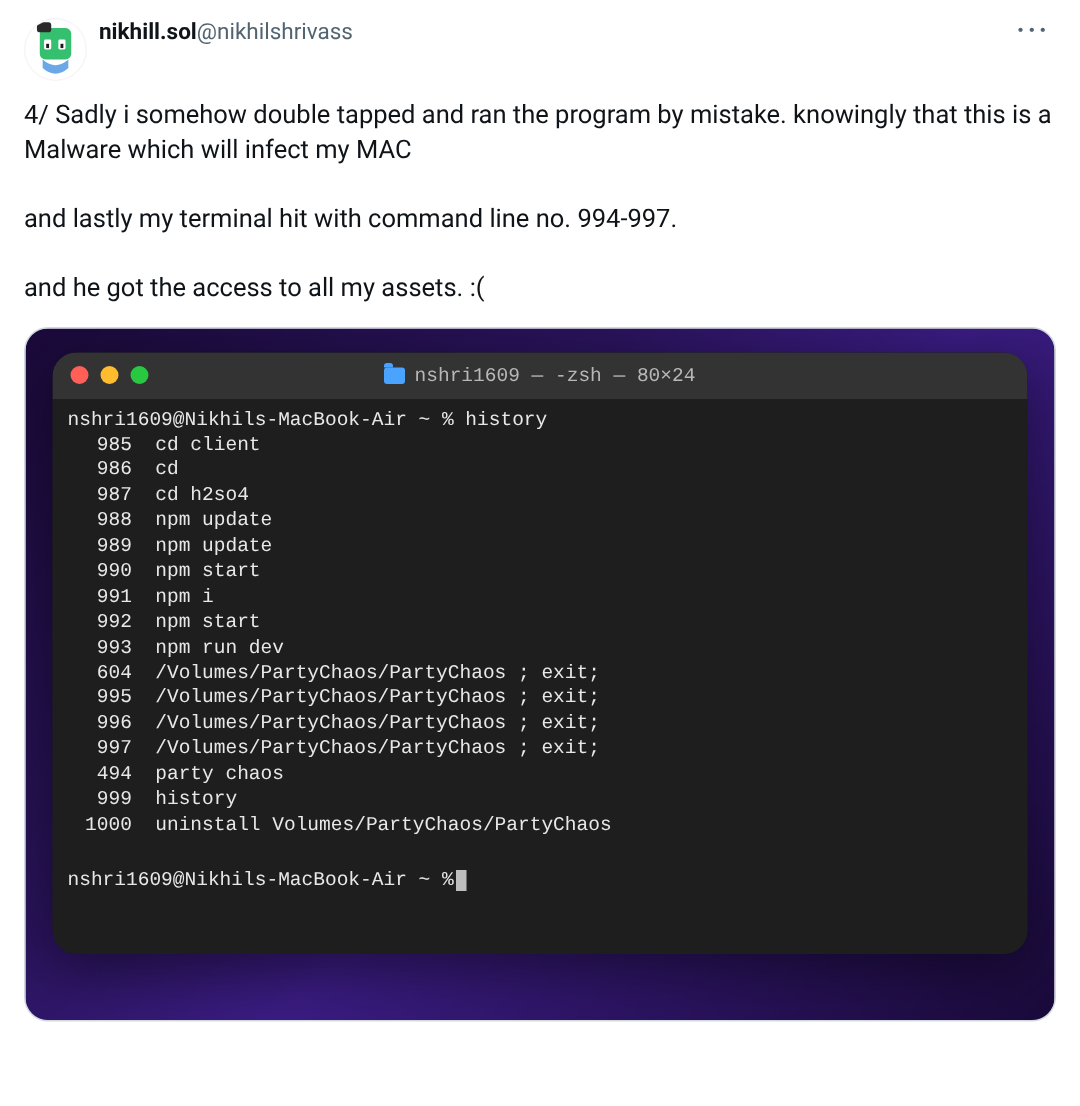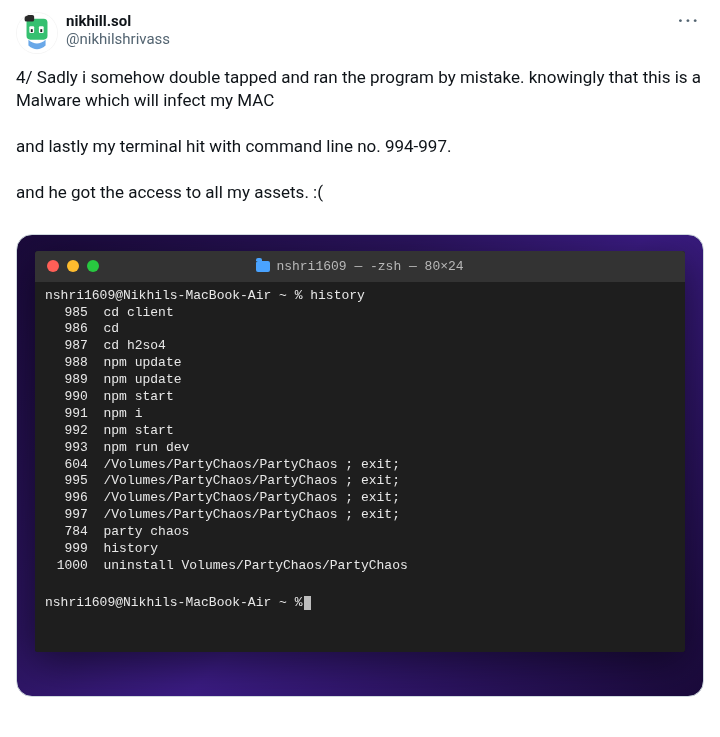--- a/index.html
+++ b/index.html
@@ -24,21 +24,21 @@
       flex-shrink: 0;
       display: flex;
       align-items: center;
       justify-content: center;
       overflow: hidden;
       border: 1px solid rgba(0,0,0,0.04);
     }
     .avatar svg { width: 42px; height: 42px; }
     .name-block {
       display: flex;
-      flex-direction: column;
+      flex-direction: row;
       line-height: 1.2;
       flex-grow: 1;
     }
     .display-name {
       font-weight: 700;
       font-size: 15px;
       color: #0f1419;
     }
     .handle {
       font-size: 15px;
@@ -51,32 +51,32 @@
       padding: 0 4px;
       cursor: pointer;
       line-height: 1;
       font-weight: 700;
     }
     .tweet-body {
       font-size: 17px;
       line-height: 1.35;
       color: #0f1419;
       white-space: pre-wrap;
-      margin-bottom: 30px;
+      margin-bottom: 14px;
     }
     .image-wrap {
       border: 1px solid #cfd9de;
       border-radius: 16px;
       overflow: hidden;
       background: linear-gradient(135deg, #1a0a3a 0%, #2b145e 35%, #3b1c83 55%, #1a0a3a 100%);
       padding: 16px 18px 44px 18px;
     }
     .terminal-window {
       background: #1e1e1e;
-      border-radius: 3px;
+      border-radius: 16px;
       box-shadow: 0 10px 40px rgba(0,0,0,0.5);
       overflow: hidden;
     }
     .titlebar {
       display: flex;
       align-items: center;
       padding: 8px 12px;
       background: #333333;
       position: relative;
     }
@@ -206,21 +206,21 @@
           <div class="term-line hist-row"><span class="hist-num">988</span><span>npm update</span></div>
           <div class="term-line hist-row"><span class="hist-num">989</span><span>npm update</span></div>
           <div class="term-line hist-row"><span class="hist-num">990</span><span>npm start</span></div>
           <div class="term-line hist-row"><span class="hist-num">991</span><span>npm i</span></div>
           <div class="term-line hist-row"><span class="hist-num">992</span><span>npm start</span></div>
           <div class="term-line hist-row"><span class="hist-num">993</span><span>npm run dev</span></div>
           <div class="term-line hist-row"><span class="hist-num">604</span><span>/Volumes/PartyChaos/PartyChaos ; exit;</span></div>
           <div class="term-line hist-row"><span class="hist-num">995</span><span>/Volumes/PartyChaos/PartyChaos ; exit;</span></div>
           <div class="term-line hist-row"><span class="hist-num">996</span><span>/Volumes/PartyChaos/PartyChaos ; exit;</span></div>
           <div class="term-line hist-row"><span class="hist-num">997</span><span>/Volumes/PartyChaos/PartyChaos ; exit;</span></div>
-          <div class="term-line hist-row"><span class="hist-num">784</span><span>party chaos</span></div>
+          <div class="term-line hist-row"><span class="hist-num">494</span><span>party chaos</span></div>
           <div class="term-line hist-row"><span class="hist-num">999</span><span>history</span></div>
           <div class="term-line hist-row"><span class="hist-num">1000</span><span>uninstall Volumes/PartyChaos/PartyChaos</span></div>
         </div>
       <div class="prompt-line">
         <span>nshri1609@Nikhils-MacBook-Air ~ % </span>
         <span class="cursor"></span>
       </div>
     </div>
   </div>
 </div>

